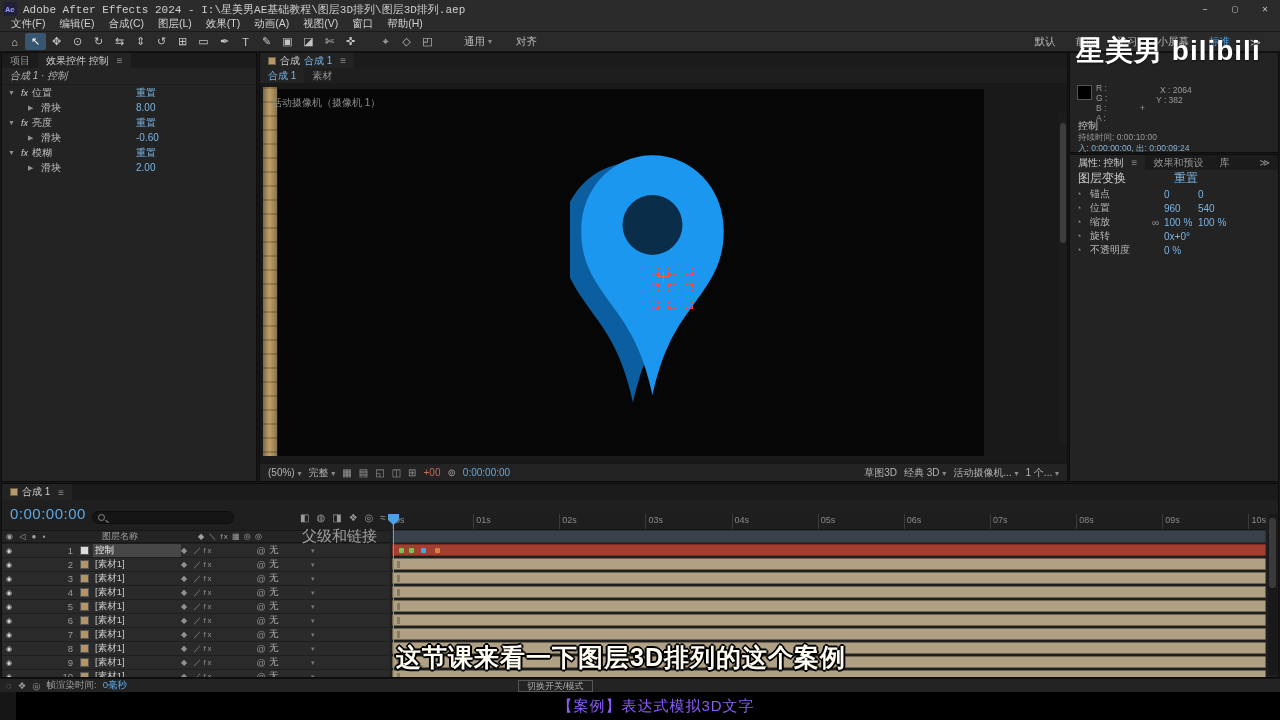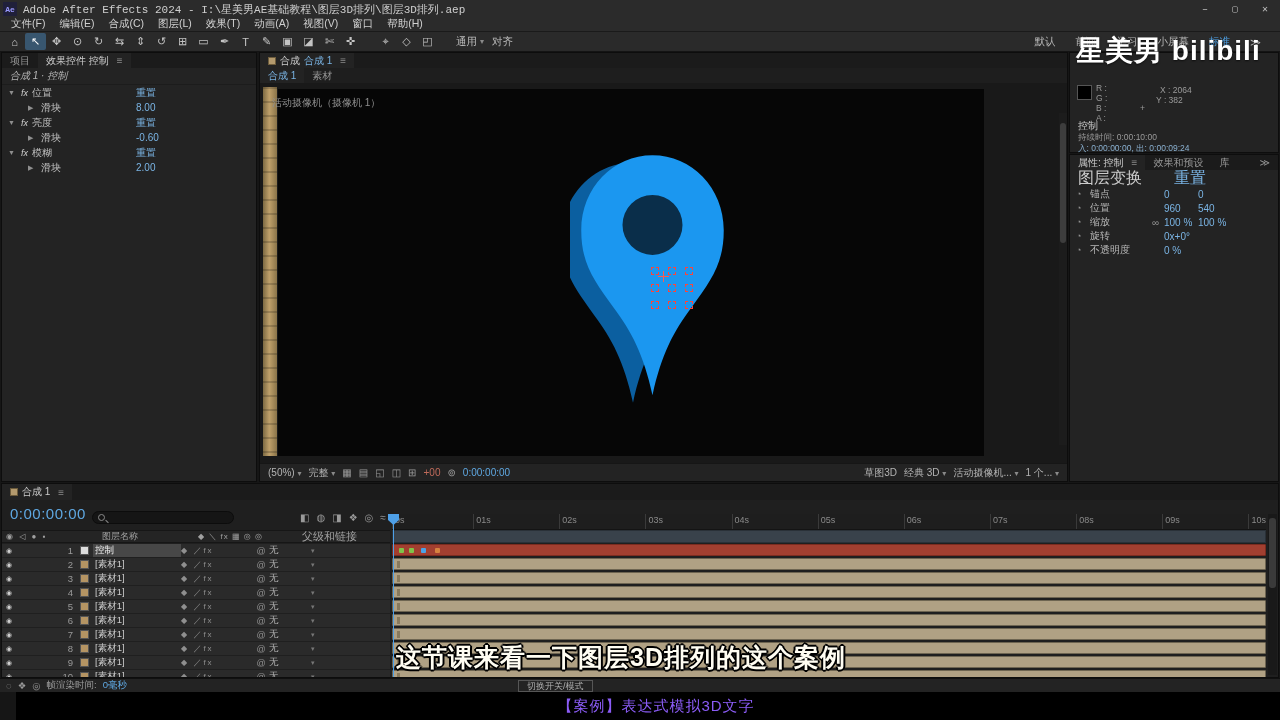--- a/index.html
+++ b/index.html
@@ -17,21 +17,21 @@
   .menubar { position:absolute; left:0; top:18px; width:1280px; height:14px; background:#2b2b2b;
              border-bottom:1px solid #1a1a1a; display:flex; align-items:flex-end; padding-left:4px;
              font-size:10.5px; color:#d0d0d0; }
   .menu-item { padding:0 7px; }
   .toolbar { position:absolute; left:0; top:32px; width:1280px; height:20px; background:#2a2a2a;
              border-bottom:1px solid #141414; display:flex; align-items:center; padding:0 4px; }
   .tool { width:21px; height:17px; display:flex; align-items:center; justify-content:center;
           color:#c4c4c4; font-size:11px; }
   .tool.active { background:#38566f; color:#fff; border-radius:2px; }
   .tool-gap { width:14px; }
-  .tb-label { color:#bbb; font-size:10.5px; margin:0 4px; display:flex; align-items:center; gap:3px; }
+  .tb-label { color:#bbb; font-size:10.5px; margin:0 12px; display:flex; align-items:center; gap:3px; }
   .caret { color:#8a8a8a; font-size:8px; }
   .workspaces { margin-left:auto; display:flex; align-items:center; gap:2px; margin-right:6px; }
   .ws { padding:0 9px; color:#b5b5b5; font-size:10.5px; }
   .ws.active { color:#4fa3e8; }
 
   
   .panel { position:absolute; background:#232323; border:1px solid #0d0d0d; }
   .tabstrip { height:15px; background:#1b1b1b; display:flex; align-items:stretch; font-size:10px; color:#969696; }
   .ptab { padding:0 8px; display:flex; align-items:center; gap:4px; }
   .ptab.active { background:#232323; color:#cccccc; }
@@ -77,21 +77,21 @@
   .tc-blue { color:#5fa8e2; }
 
   
   .info-panel { left:1069px; top:52px; width:210px; height:101px; font-size:8.5px; color:#9a9a9a; }
   .swatch { position:absolute; left:7px; top:32px; width:15px; height:15px; background:#000; border:1px solid #555; }
   .ch { position:absolute; left:26px; }
   .info-abs { position:absolute; }
 
   
   .props-panel { left:1069px; top:154px; width:210px; height:328px; }
-  .prop-head { height:17px; display:flex; align-items:center; padding:0 8px; font-size:16px; color:#cccccc; }
+  .prop-head { height:17px; display:flex; align-items:center; padding:0 8px; font-size:12px; color:#cccccc; }
   .prop-row { height:14px; display:flex; align-items:center; padding:0 6px; font-size:10px; color:#b8b8b8; }
   .sw-icon { width:14px; color:#8f8f8f; font-size:9px; }
   .prop-label { width:62px; }
   .link-icon { width:12px; color:#8f8f8f; }
   .v1 { width:34px; }
   .v2 { width:34px; }
 
   
   .tl-panel { left:1px; top:483px; width:1278px; height:195px; background:#1f1f1f; }
   .tl-tabs { height:16px; background:#1b1b1b; display:flex; font-size:10px; color:#969696; }
@@ -101,21 +101,21 @@
   .mag { width:7px; height:7px; border:1px solid #8a8a8a; border-radius:50%; position:relative; }
   .mag:after { content:""; position:absolute; left:6px; top:6px; width:4px; height:1px;
                background:#8a8a8a; transform:rotate(45deg); }
   .tl-headicons { position:absolute; left:298px; top:28px; display:flex; gap:7px; font-size:10px; color:#9a9a9a; }
   .tl-colhead { position:absolute; left:0; top:46px; width:388px; height:13px; background:#242424;
                 border-top:1px solid #161616; border-bottom:1px solid #161616;
                 display:flex; align-items:center; font-size:8px; color:#a0a0a0; }
   .tl-colhead .avh { width:100px; padding-left:4px; letter-spacing:2px; }
   .tl-colhead .nameh { width:96px; font-size:9px; }
   .tl-colhead .swh { width:100px; letter-spacing:1px; }
-  .tl-colhead .parenth { font-size:11px; padding-left:4px; }
+  .tl-colhead .parenth { font-size:15px; padding-left:4px; }
   .tl-left { position:absolute; left:0; top:60px; width:388px; bottom:0; overflow:hidden; }
   .tl-row { height:13px; margin-bottom:1px; background:#2a2a2a; display:flex; align-items:center;
             font-size:9.5px; color:#b8b8b8; }
   .c-eye { width:14px; text-align:center; font-size:7px; color:#cfcfcf; }
   .c-pad { width:40px; }
   .c-num { width:22px; text-align:right; padding-right:5px; color:#9a9a9a; }
   .chip { width:9px; height:9px; border:1px solid #555; margin:0 4px 0 2px; }
   .chip.white { background:#dcdcdc; } .chip.tan { background:#b49463; }
   .c-name { width:88px; padding:0 2px; color:#cccccc; }
   .sel .c-name { background:#474747; color:#f0f0f0; }

